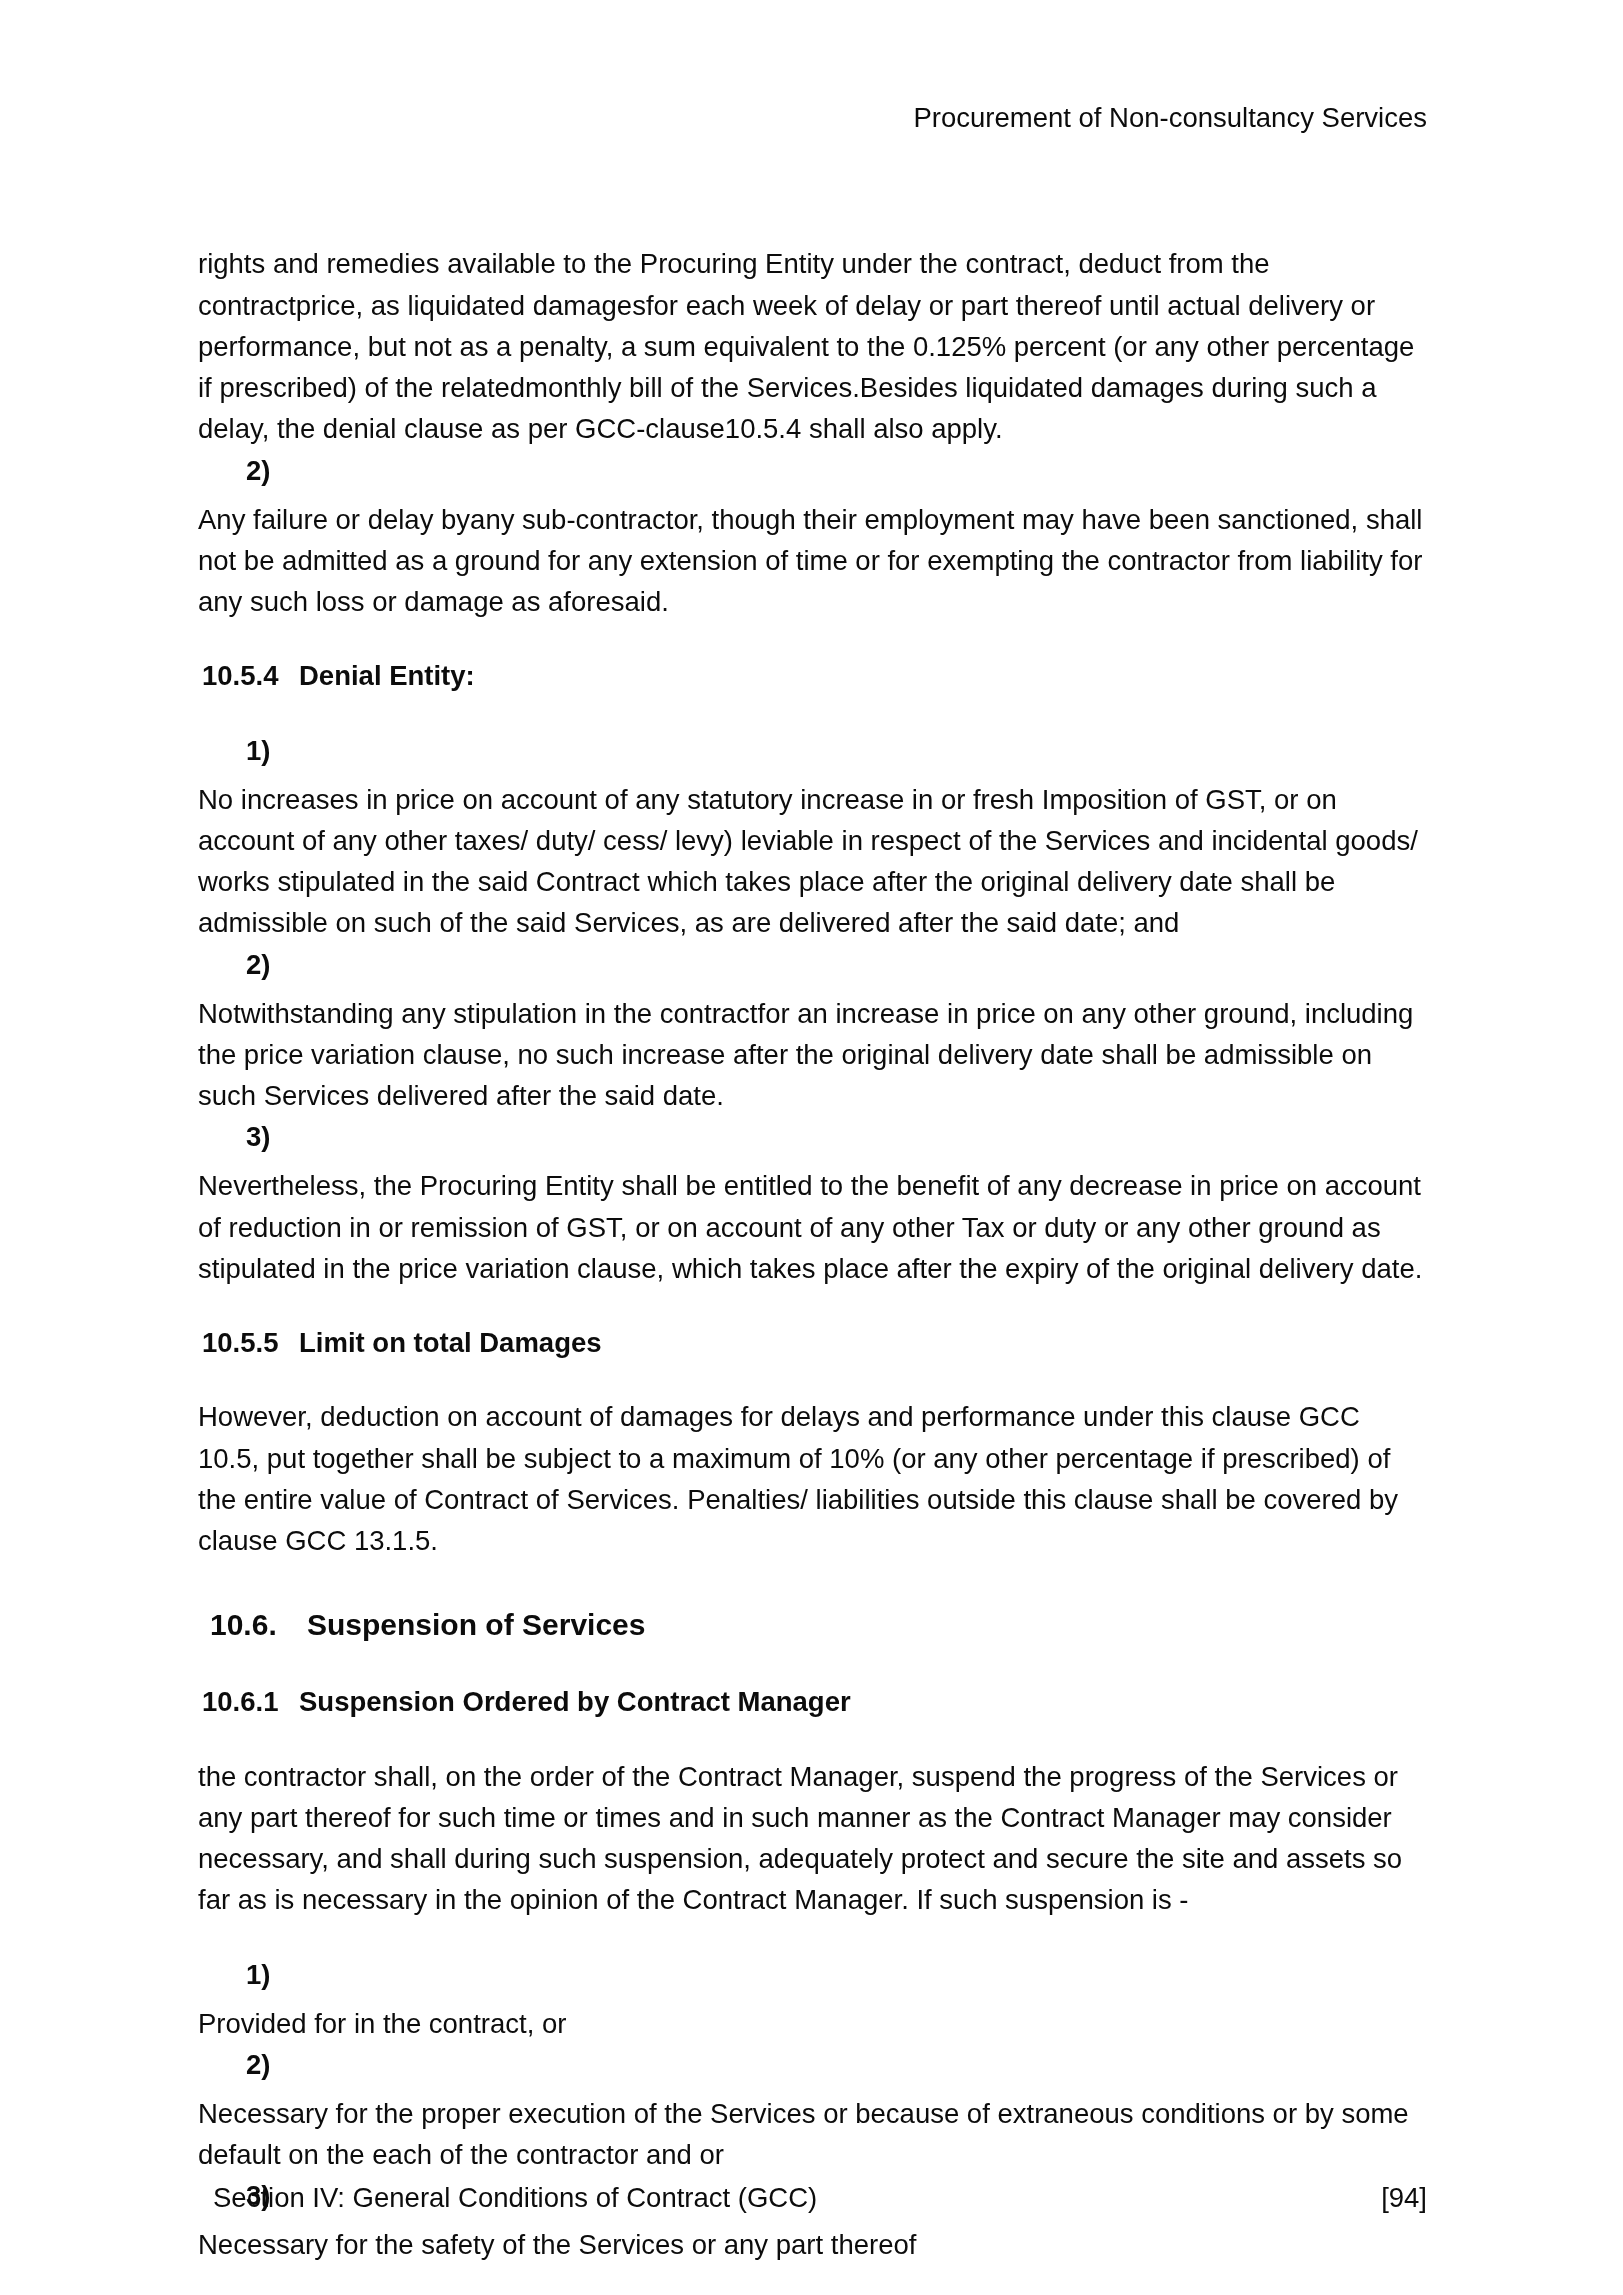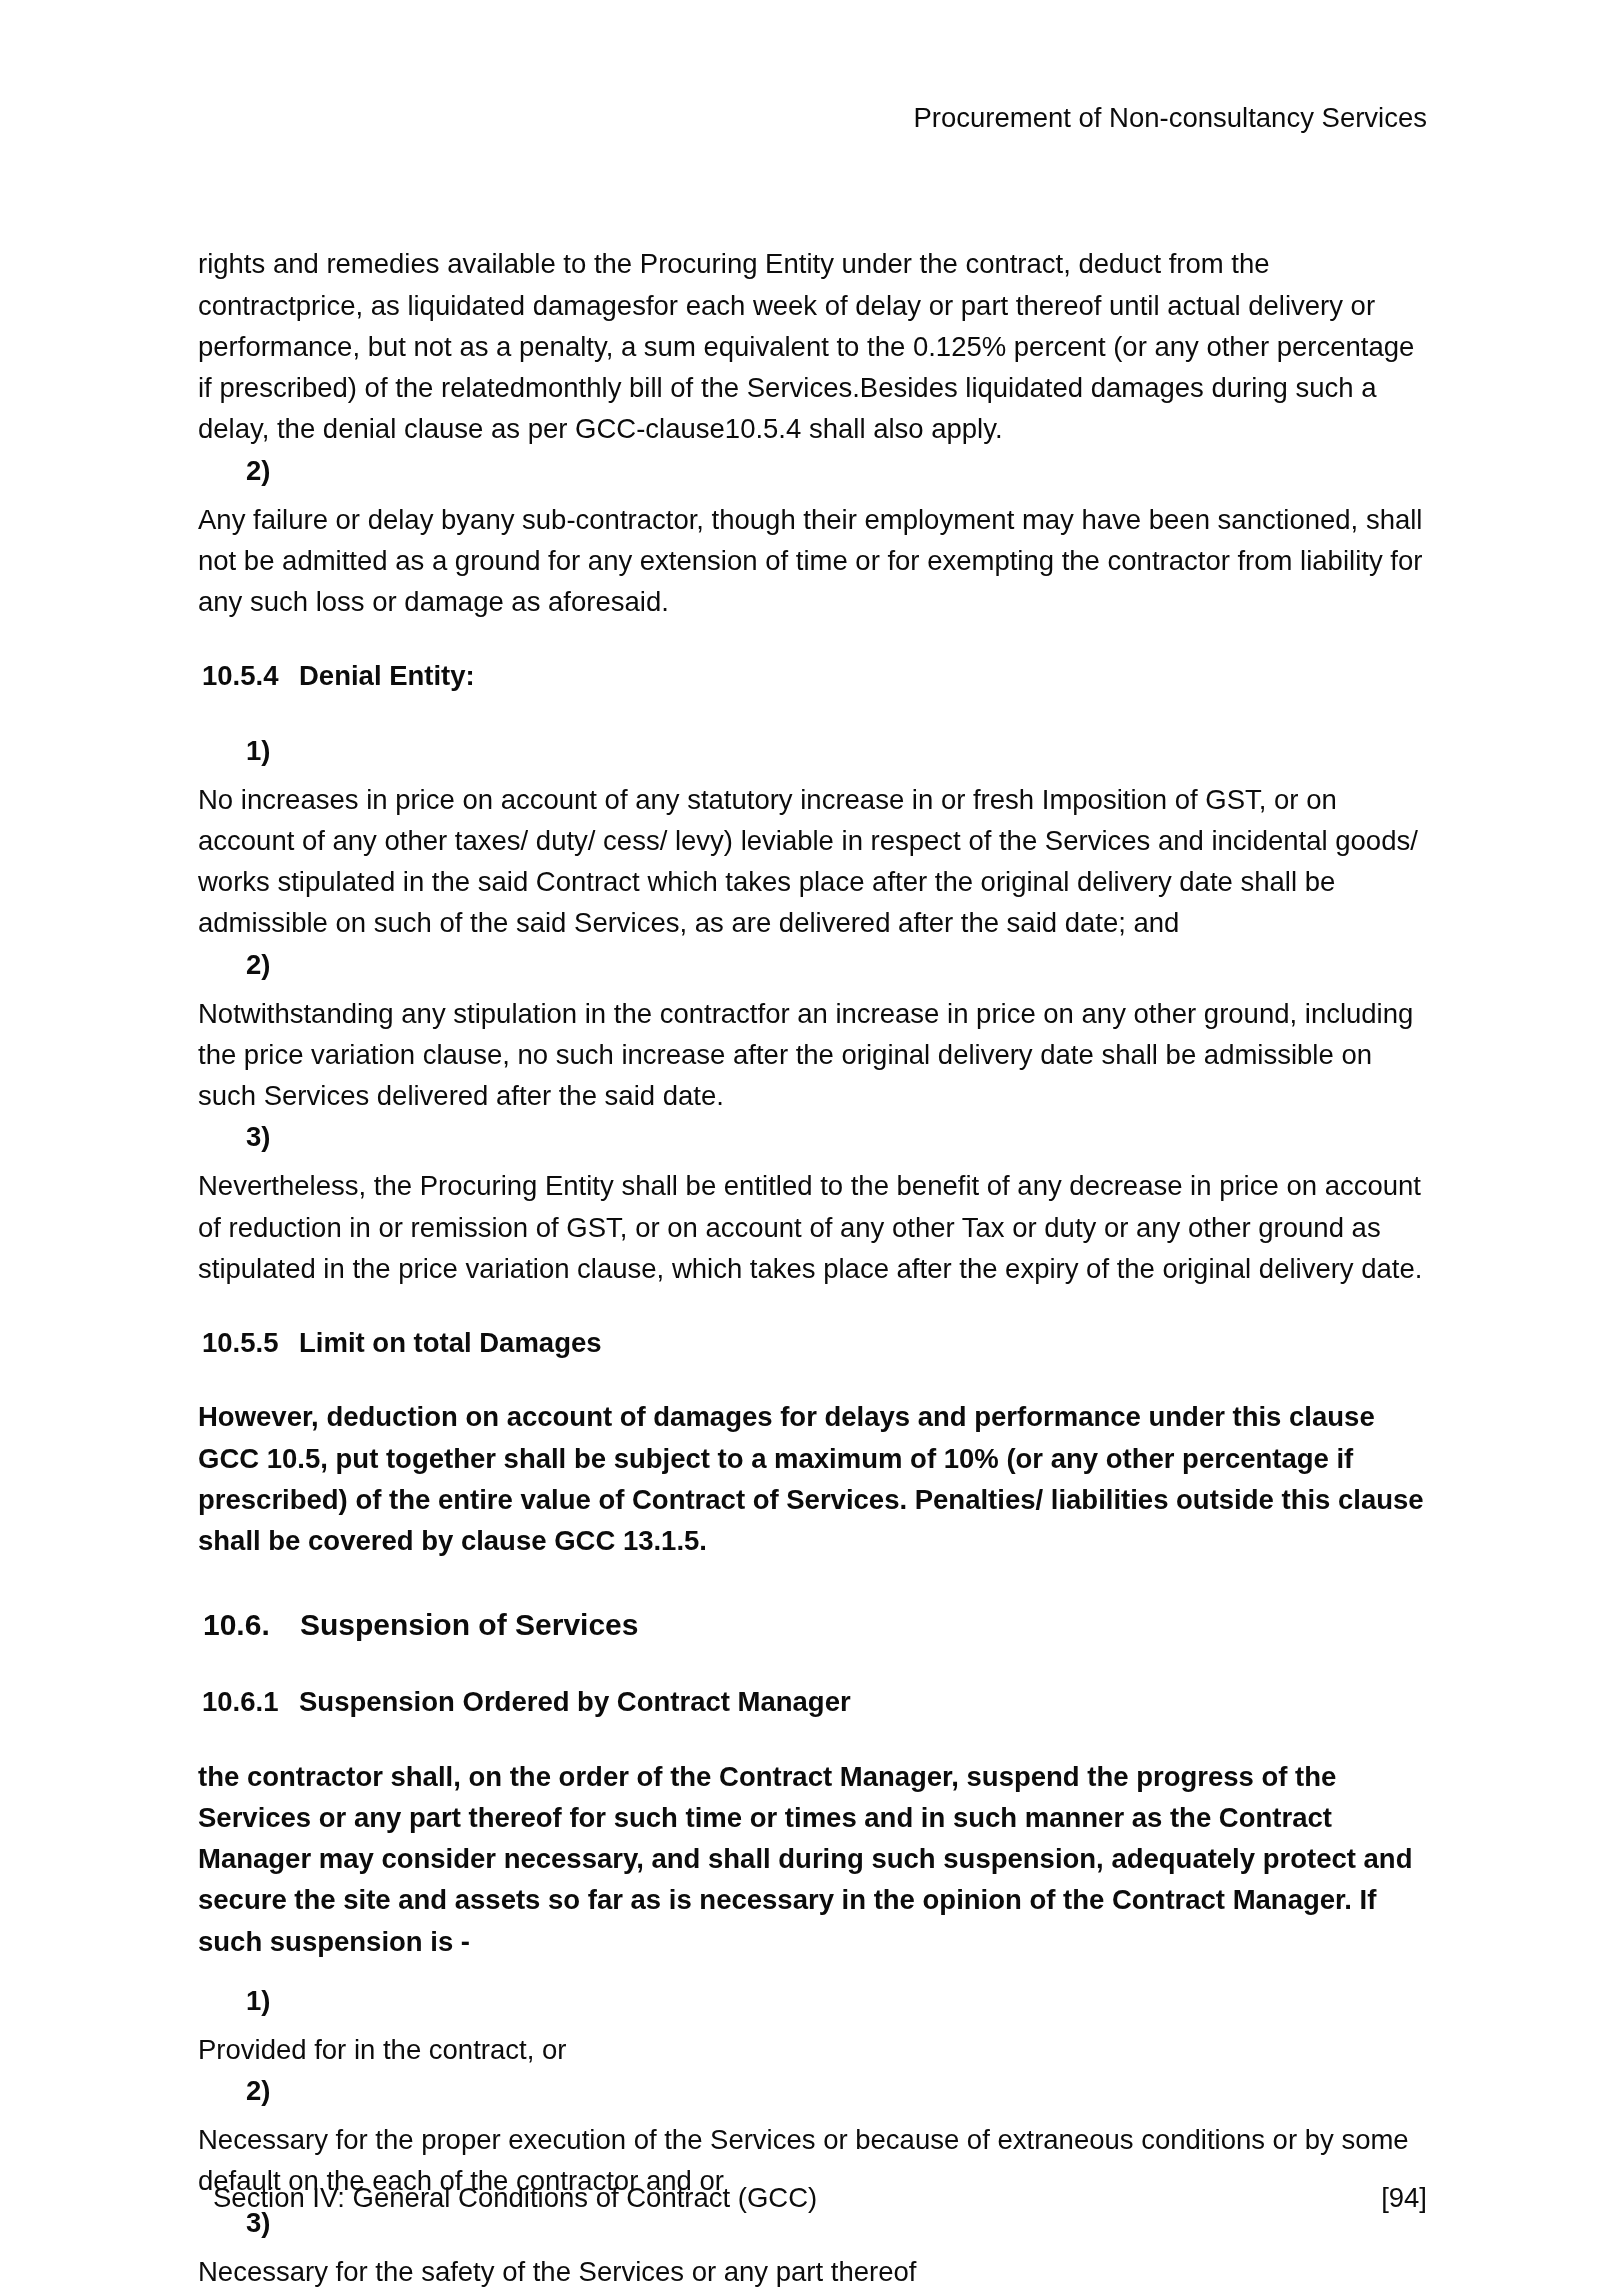--- a/index.html
+++ b/index.html
@@ -32,25 +32,25 @@
   .li .text { flex: 1; }
   .h3 {
     display: flex;
     font-weight: 700;
     margin: 33px 4px;
   }
   .h2 {
     display: flex;
     font-weight: 700;
     font-size: 30px;
-    margin: 41px 0 34px 5px;
+    margin: 41px 0 34px 12px;
   }
   .h2 .hnum, .h3 .hnum { flex: 0 0 97px; }
   .h2 .htitle, .h3 .htitle { flex: 1; }
-  .para { margin: 18px 0; font-weight: bold; }
+  .para { margin: 33px 0; }
   .footer {
     position: absolute;
     left: 213px;
     right: 196px;
     bottom: 77px;
     display: flex;
     justify-content: space-between;
   }
 </style>
 </head>

